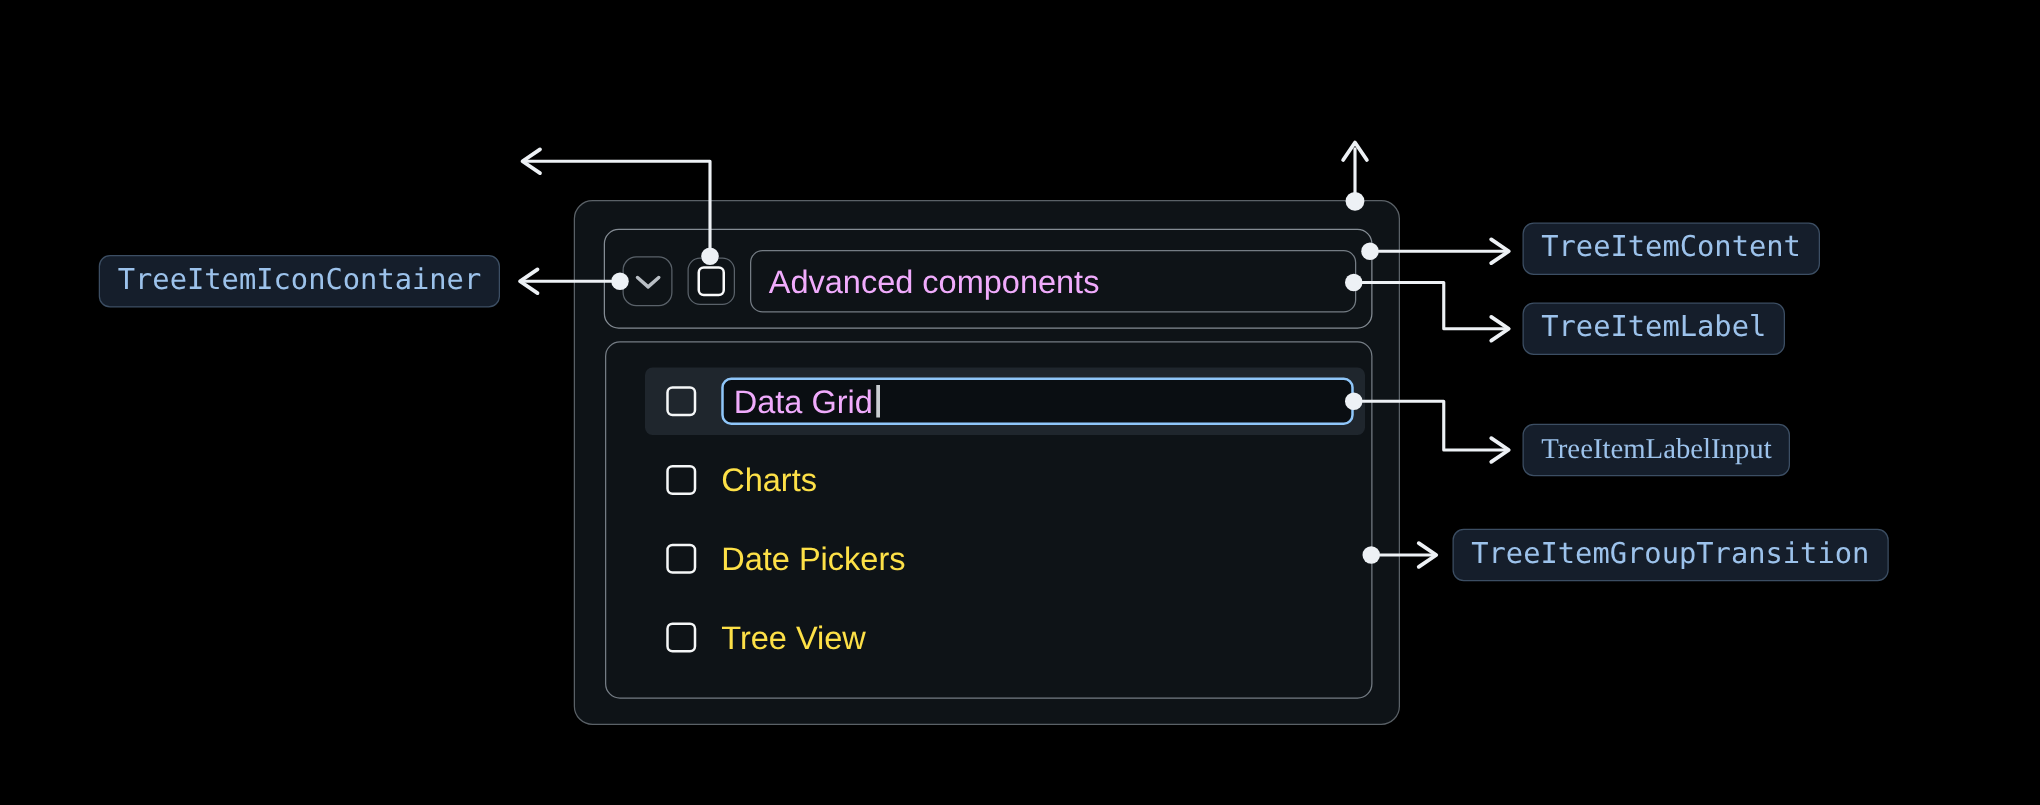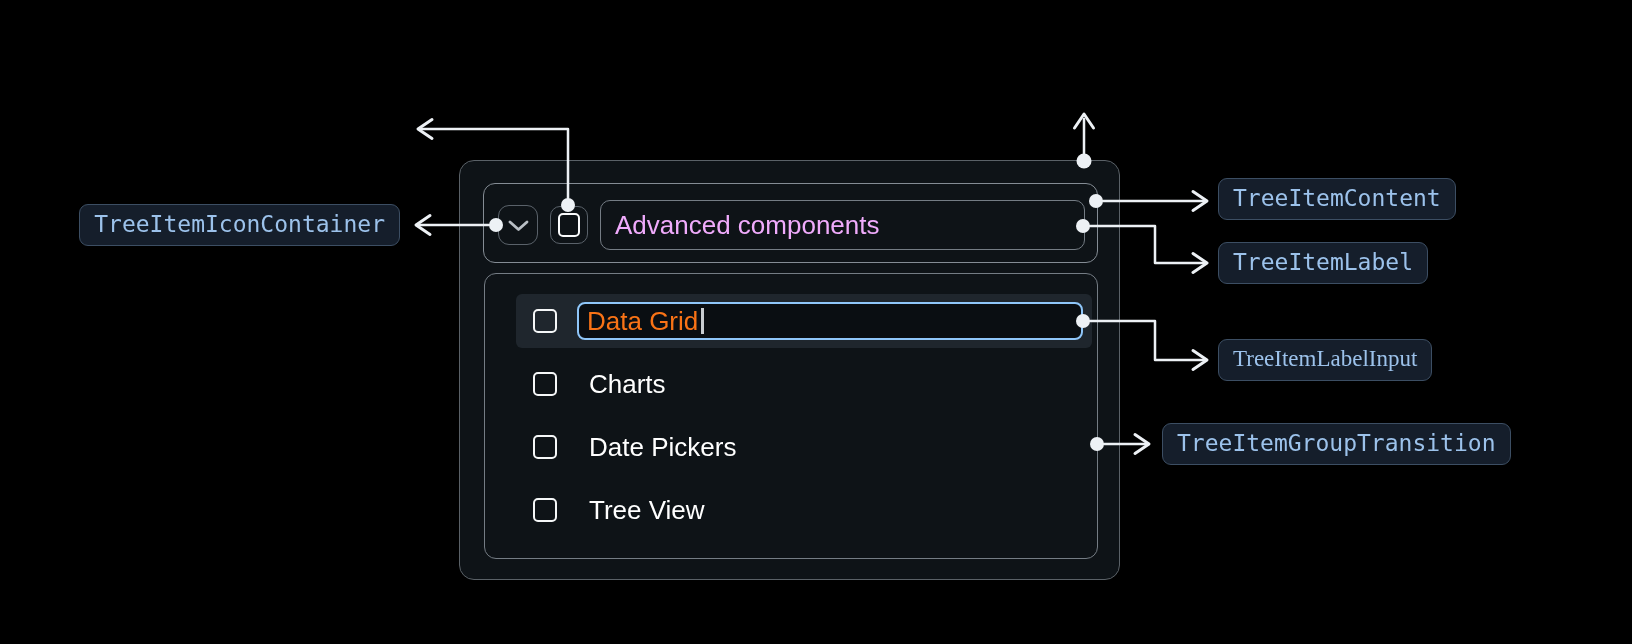--- a/index.html
+++ b/index.html
@@ -98,34 +98,34 @@
     border-radius: 6px;
   }
   .row-editing { background: #1f262d; }
   .row-checkbox {
     width: 24px; height: 24px;
     border: 2.5px solid #f5f7f8;
     border-radius: 5px;
     flex: none;
   }
   .row-label {
-    margin-left: 32px;
-    color: #ffffff;
+    margin-left: 20px;
+    color: #fde047;
     font-size: 26px;
     white-space: nowrap;
   }
   .edit-input {
     margin-left: 20px;
     width: 506px; height: 38px;
     background: #0a0e12;
     border: 2px solid #8fc6f9;
     border-radius: 8px;
     display: flex; align-items: center;
     padding-left: 8px;
-    color: #f97316;
+    color: #f0abfc;
     font-size: 26px;
     white-space: nowrap;
   }
   .caret {
     display: inline-block;
     width: 2.5px; height: 26px;
     background: #c9cdd1;
     margin-left: 3px;
   }
   .chev-svg { display: block; }

